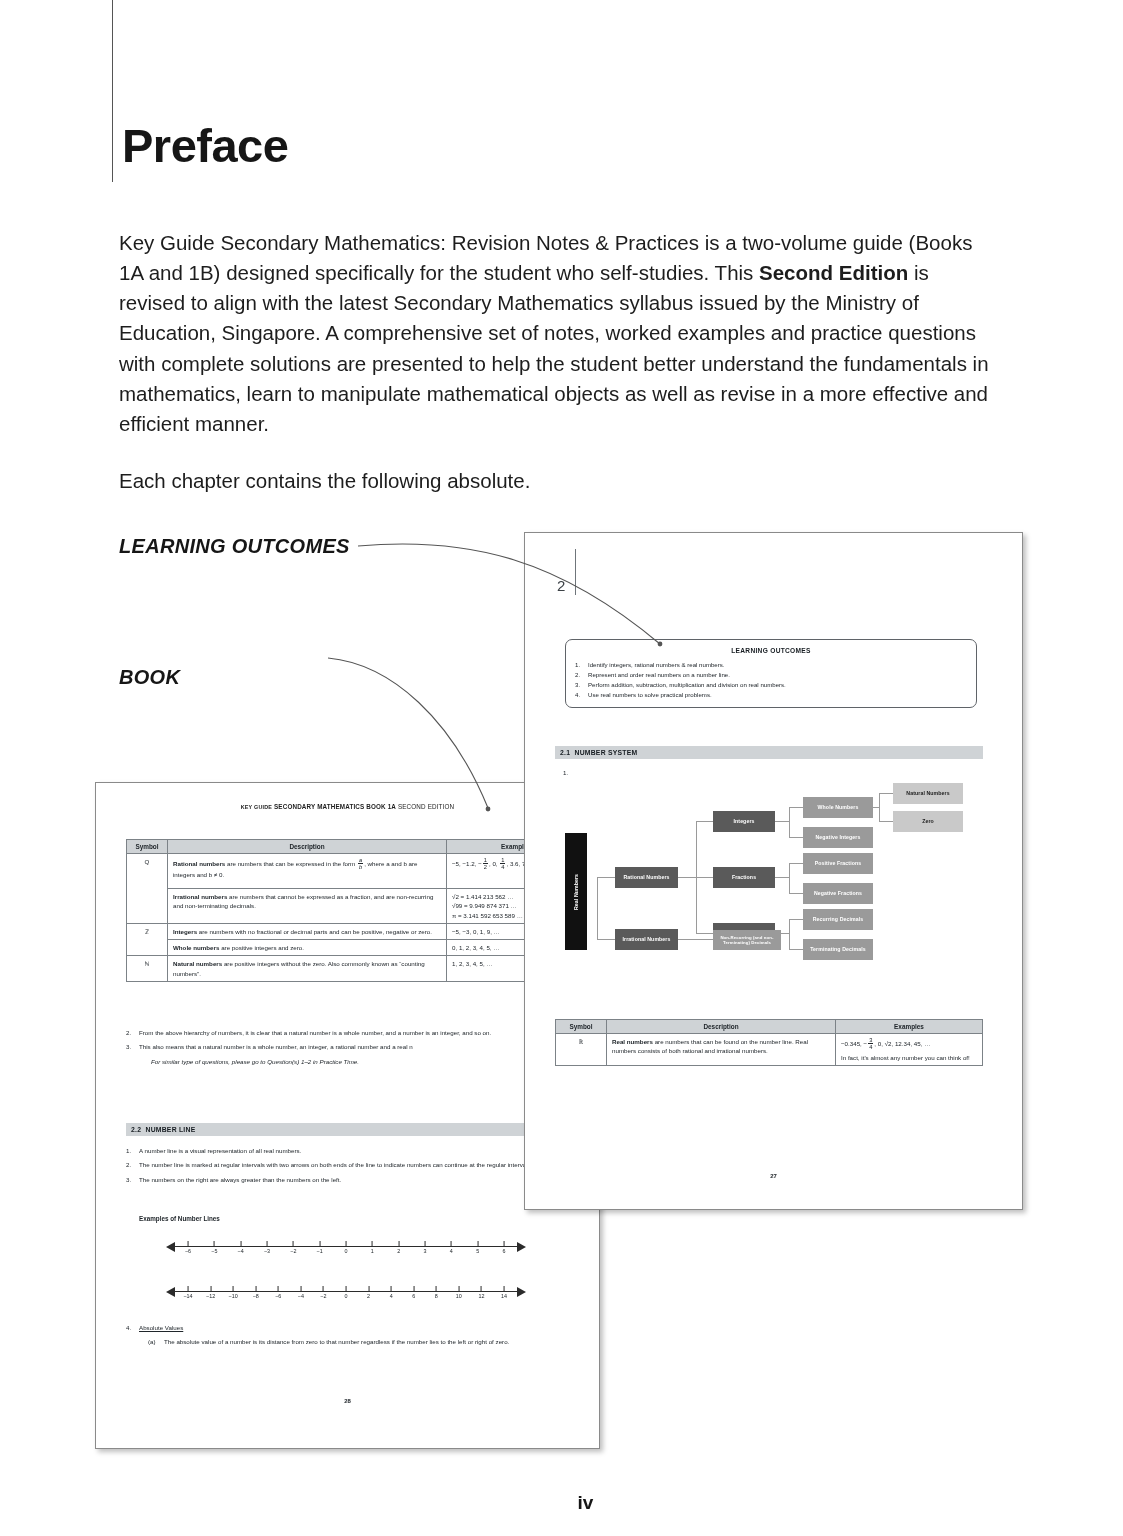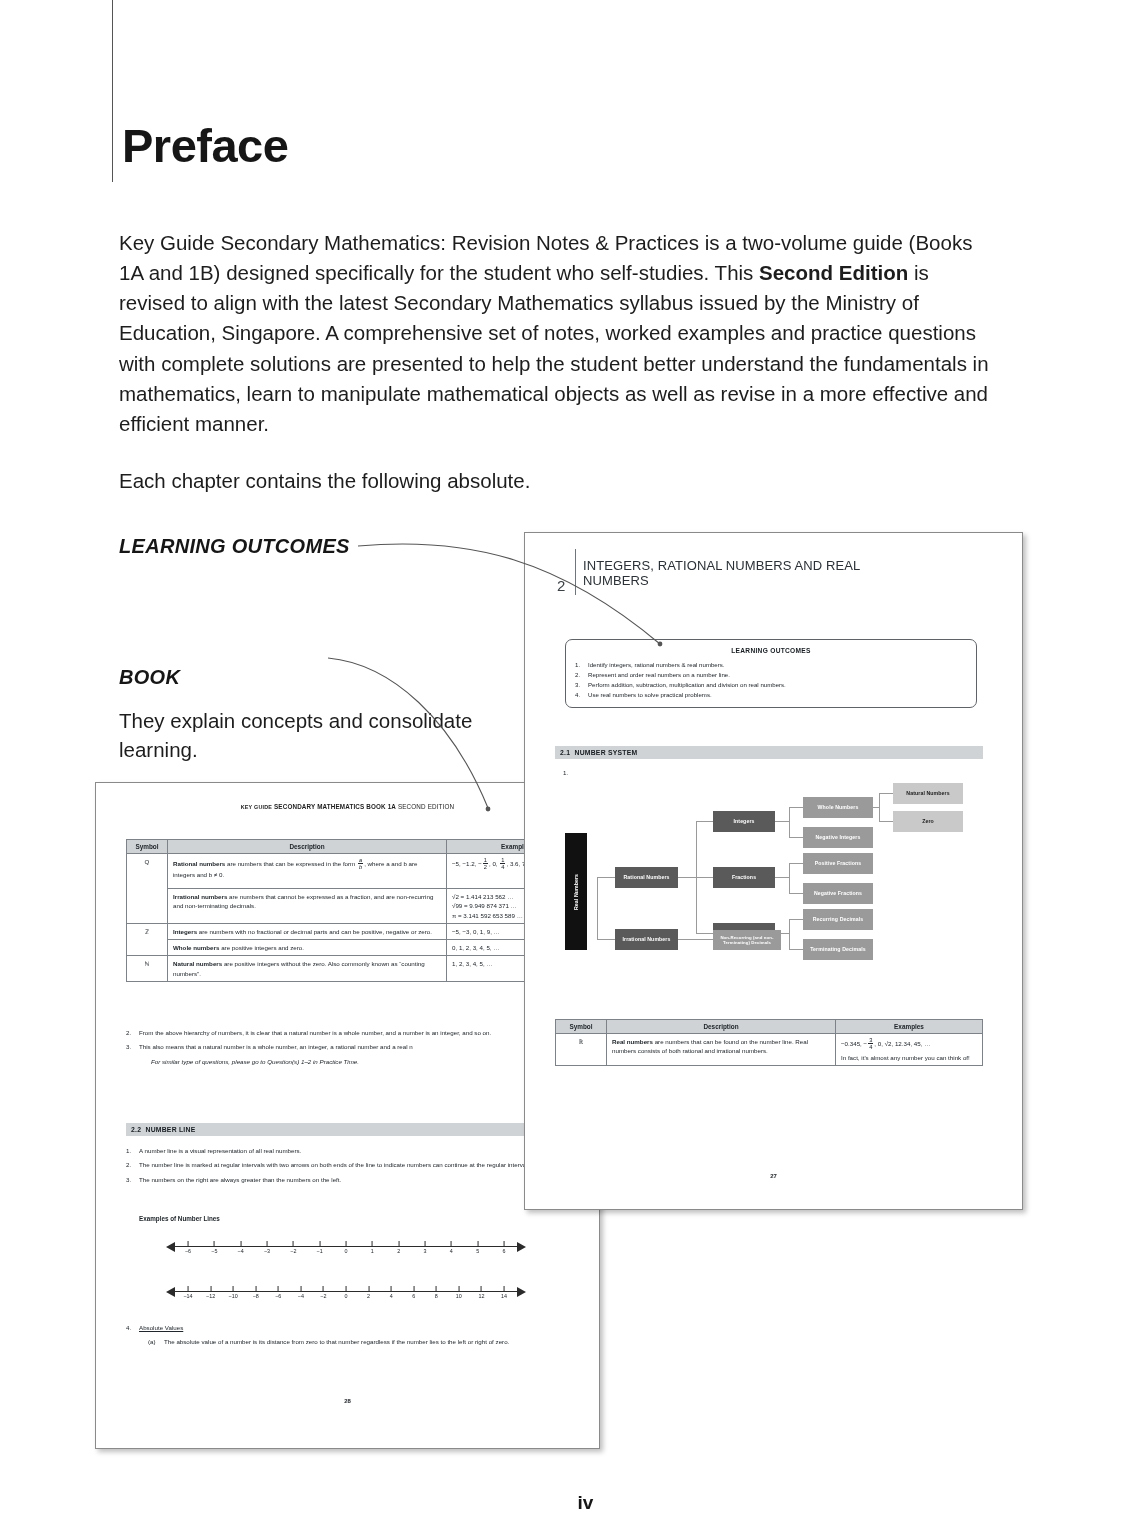--- a/index.html
+++ b/index.html
@@ -323,27 +323,25 @@
   <div class="preface-title">Preface</div>
 
   <div class="intro">
     <span>Key Guide Secondary Mathematics: Revision Notes &amp; Practices is a two-volume guide (Books 1A and 1B) designed specifically for the student who self-studies. This </span><b>Second Edition</b><span> is revised to align with the latest Secondary Mathematics syllabus issued by the Ministry of Education, Singapore. A comprehensive set of notes, worked examples and practice questions with complete solutions are presented to help the student better understand the fundamentals in mathematics, learn to manipulate mathematical objects as well as revise in a more effective and efficient manner.</span>
   </div>
 
   <div class="features-sub">Each chapter contains the following absolute.</div>
 
   <div class="feat-label" id="lo-label">LEARNING OUTCOMES</div>
   <div class="feat-label" id="nt-label">BOOK</div>
-  <div class="feat-body" id="nt-body">They explain concepts and consolidate learning.</div>
 
   <div class="bookpage" id="page-right">
 
     <div class="bp-chapno" style="left:32px; top:44px;">2</div>
     <div class="bp-chaprule" style="left:50px; top:16px; height:46px;"></div>
-    <div class="bp-chaptitle" style="left:58px; top:26px; width:330px;">INTEGERS, RATIONAL NUMBERS AND REAL NUMBERS</div>
 
     <div class="lo-box" style="left:40px; top:106px; width:410px;">
       <div class="lo-box-title">LEARNING OUTCOMES</div>
       <div class="lo-list">
         <div class="lo-item"><span class="mk">1.</span><span>Identify integers, rational numbers &amp; real numbers.</span></div>
         <div class="lo-item"><span class="mk">2.</span><span>Represent and order real numbers on a number line.</span></div>
         <div class="lo-item"><span class="mk">3.</span><span>Perform addition, subtraction, multiplication and division on real numbers.</span></div>
         <div class="lo-item"><span class="mk">4.</span><span>Use real numbers to solve practical problems.</span></div>
       </div>
     </div>

